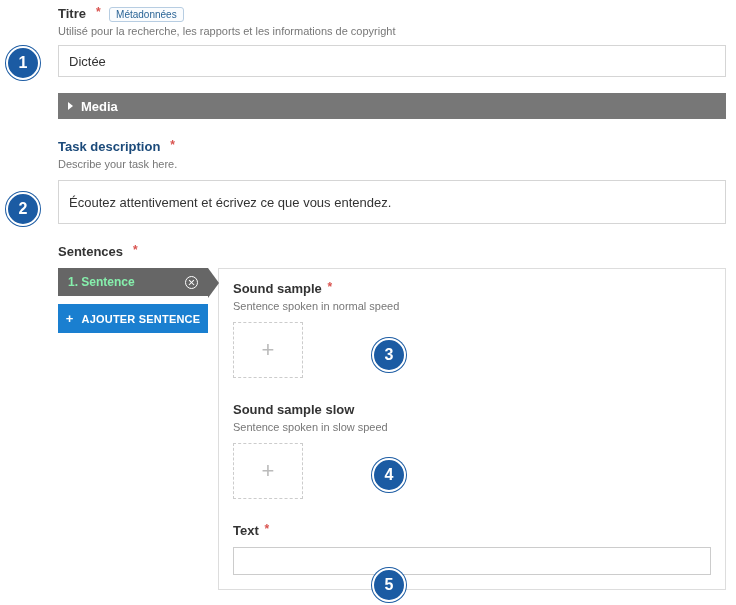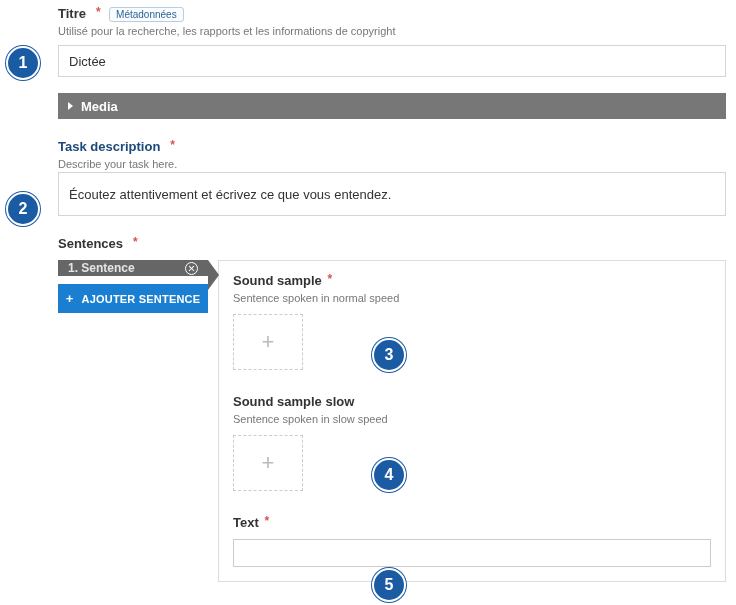--- a/index.html
+++ b/index.html
@@ -60,21 +60,21 @@
     margin-top: 8px;
     font-family: inherit;
   }
   .ml-input {
     width: 100%;
     min-height: 44px;
     border: 1px solid #d5d5d5;
     padding: 12px 10px;
     font-size: 13px;
     color: #333;
-    margin-top: 2px;
+    margin-top: 10px;
     display: flex;
     align-items: center;
   }
   .media-bar {
     margin-top: 16px;
     background: #777777;
     color: #fff;
     height: 26px;
     display: flex;
     align-items: center;
@@ -92,24 +92,24 @@
     margin-right: 8px;
   }
   .section { margin-top: 18px; }
 
   
   .sentences-wrap { display: flex; margin-top: 8px; }
   .sent-tabs { width: 150px; flex-shrink: 0; }
   .sent-tab {
     position: relative;
     background: #666;
-    color: #e5e5e5;
+    color: #86efac;
     font-size: 12px;
     font-weight: 600;
-    padding: 1px 10px;
+    padding: 7px 10px;
     display: flex;
     align-items: center;
     justify-content: space-between;
     cursor: pointer;
   }
   .sent-tab::after {
     content: "";
     position: absolute;
     right: -11px;
     top: 0;

